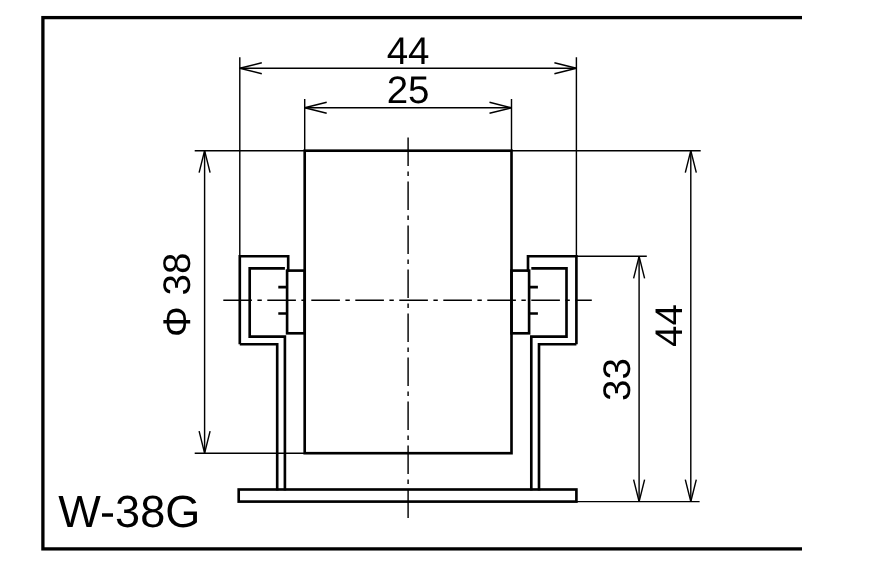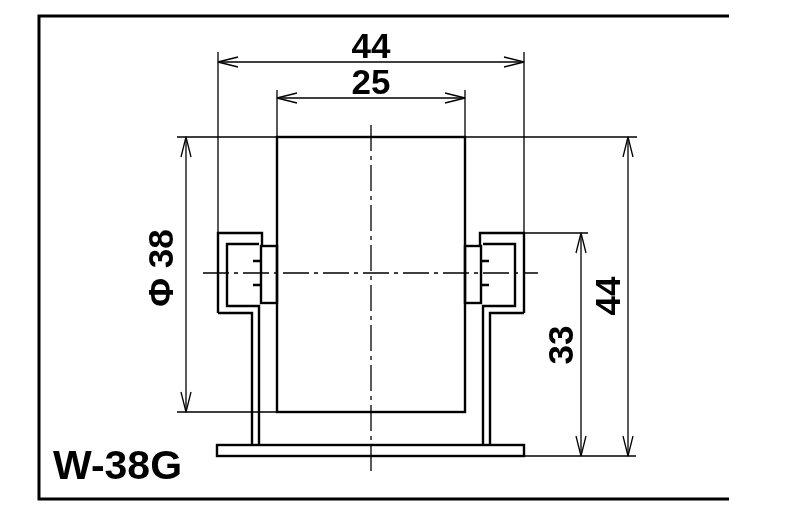--- a/index.html
+++ b/index.html
@@ -9,21 +9,20 @@
     height: 521px;
     background: #ffffff;
     font-family: "Liberation Sans", sans-serif;
   }
   .drawing-wrap {
     position: relative;
     width: 729px;
     height: 521px;
     background: #ffffff;
     overflow: hidden;
-    font-weight: bold;
   }
   svg { display: block; }
   .part-line {
     fill: none;
     stroke: #000000;
     stroke-width: 2.4;
     stroke-linecap: butt;
     stroke-linejoin: miter;
   }
   .thin-line {

